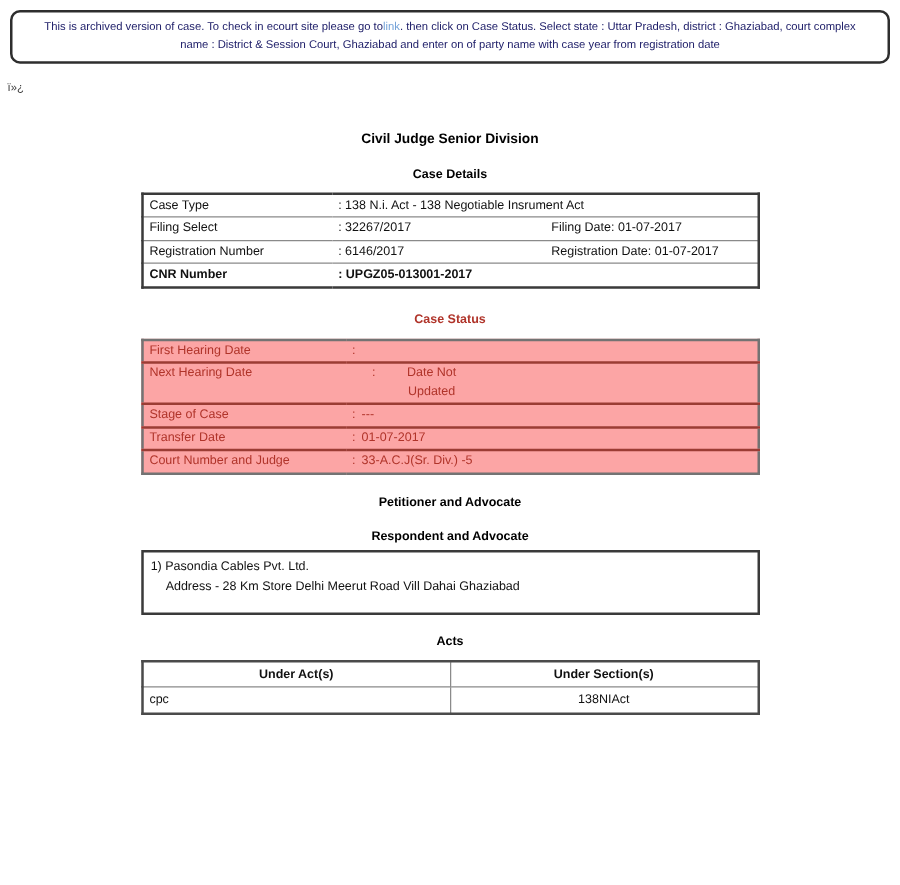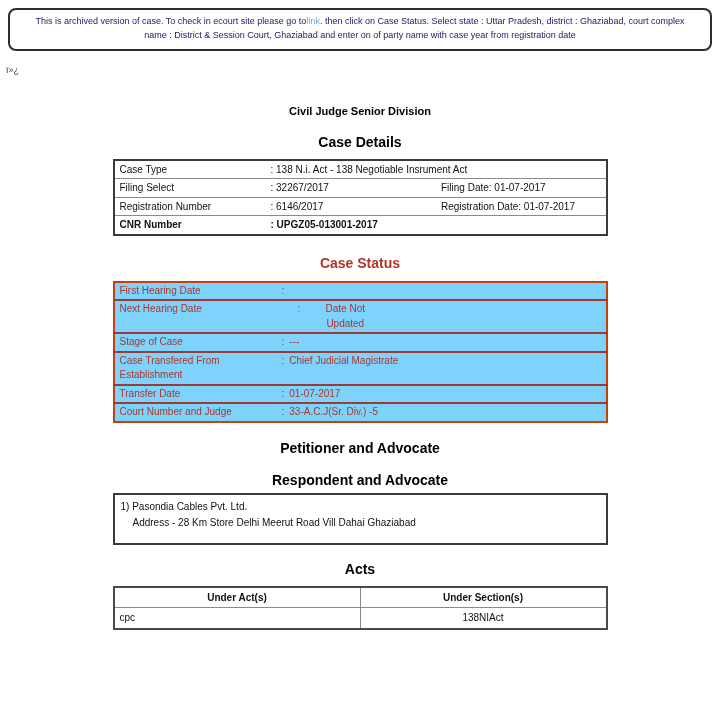--- a/index.html
+++ b/index.html
@@ -21,42 +21,42 @@
     line-height: 1.55;
     color: #20206a;
   }
   .banner a { color: #74a2d8; text-decoration: none; cursor: pointer; }
 
   .bom { margin: 14px 0 0 6px; font-size: 9px; color: #3a3a3a; }
 
   .content { width: 495px; margin: 0 auto; }
 
   .court-title { text-align: center; font-weight: bold; font-size: 11px; margin-top: 30px; color: #000; }
-  .section-heading { text-align: center; font-weight: bold; font-size: 14px; color: #000; }
+  .section-heading { text-align: center; font-weight: bold; font-size: 10px; color: #000; }
   .mt-details-h { margin-top: 17px; }
   .mt-status-h { margin-top: 19px; color: #b0342a; }
   .mt-pet-h { margin-top: 17px; }
   .mt-res-h { margin-top: 16px; }
   .mt-acts-h { margin-top: 16px; }
 
   
   table.details {
     width: 100%; border-collapse: collapse; margin-top: 9px;
     border: 2px solid #3a3a3a; table-layout: fixed;
   }
   table.details td { padding: 2px 5px; border-top: 1px solid #8a8a8a; line-height: 1.35; overflow: hidden; white-space: nowrap; }
   table.details tr:first-child td { border-top: none; }
   table.details td.lbl { width: 152px; }
   table.details td.val { width: 122px; }
   table.details tr.cnr td { font-weight: bold; }
 
   
   table.status {
     width: 100%; border-collapse: collapse; margin-top: 10px;
-    border: 2px solid #c2410c; background: #7dd3fc; color: #b0342a;
+    border: 2px solid #737373; background: #fca5a5; color: #b0342a;
     table-layout: fixed;
   }
   table.status td { padding: 1px 5px; border-top: 2px solid #9b3c34; line-height: 1.45; vertical-align: top; }
   table.status tr:first-child td { border-top: none; }
   table.status td.lbl { width: 163px; }
   table.status .colon { display: inline-block; }
   table.status .v { margin-left: 5px; }
   table.status tr.wrap-row .colon { margin-left: 16px; }
   table.status tr.wrap-row .v {
     display: inline-block; width: 62px; text-align: center;
@@ -125,24 +125,20 @@
       </tr>
       <tr class="wrap-row">
         <td class="lbl">Next Hearing Date</td>
         <td><span class="colon">:</span><span class="v">Date Not Updated</span></td>
       </tr>
       <tr>
         <td class="lbl">Stage of Case</td>
         <td><span class="colon">:</span><span class="v">---</span></td>
       </tr>
       <tr>
-        <td class="lbl">Case Transfered From Establishment</td>
-        <td><span class="colon">:</span><span class="v">Chief Judicial Magistrate</span></td>
-      </tr>
-      <tr>
         <td class="lbl">Transfer Date</td>
         <td><span class="colon">:</span><span class="v">01-07-2017</span></td>
       </tr>
       <tr>
         <td class="lbl">Court Number and Judge</td>
         <td><span class="colon">:</span><span class="v">33-A.C.J(Sr. Div.) -5</span></td>
       </tr>
     </tbody>
   </table>
 

